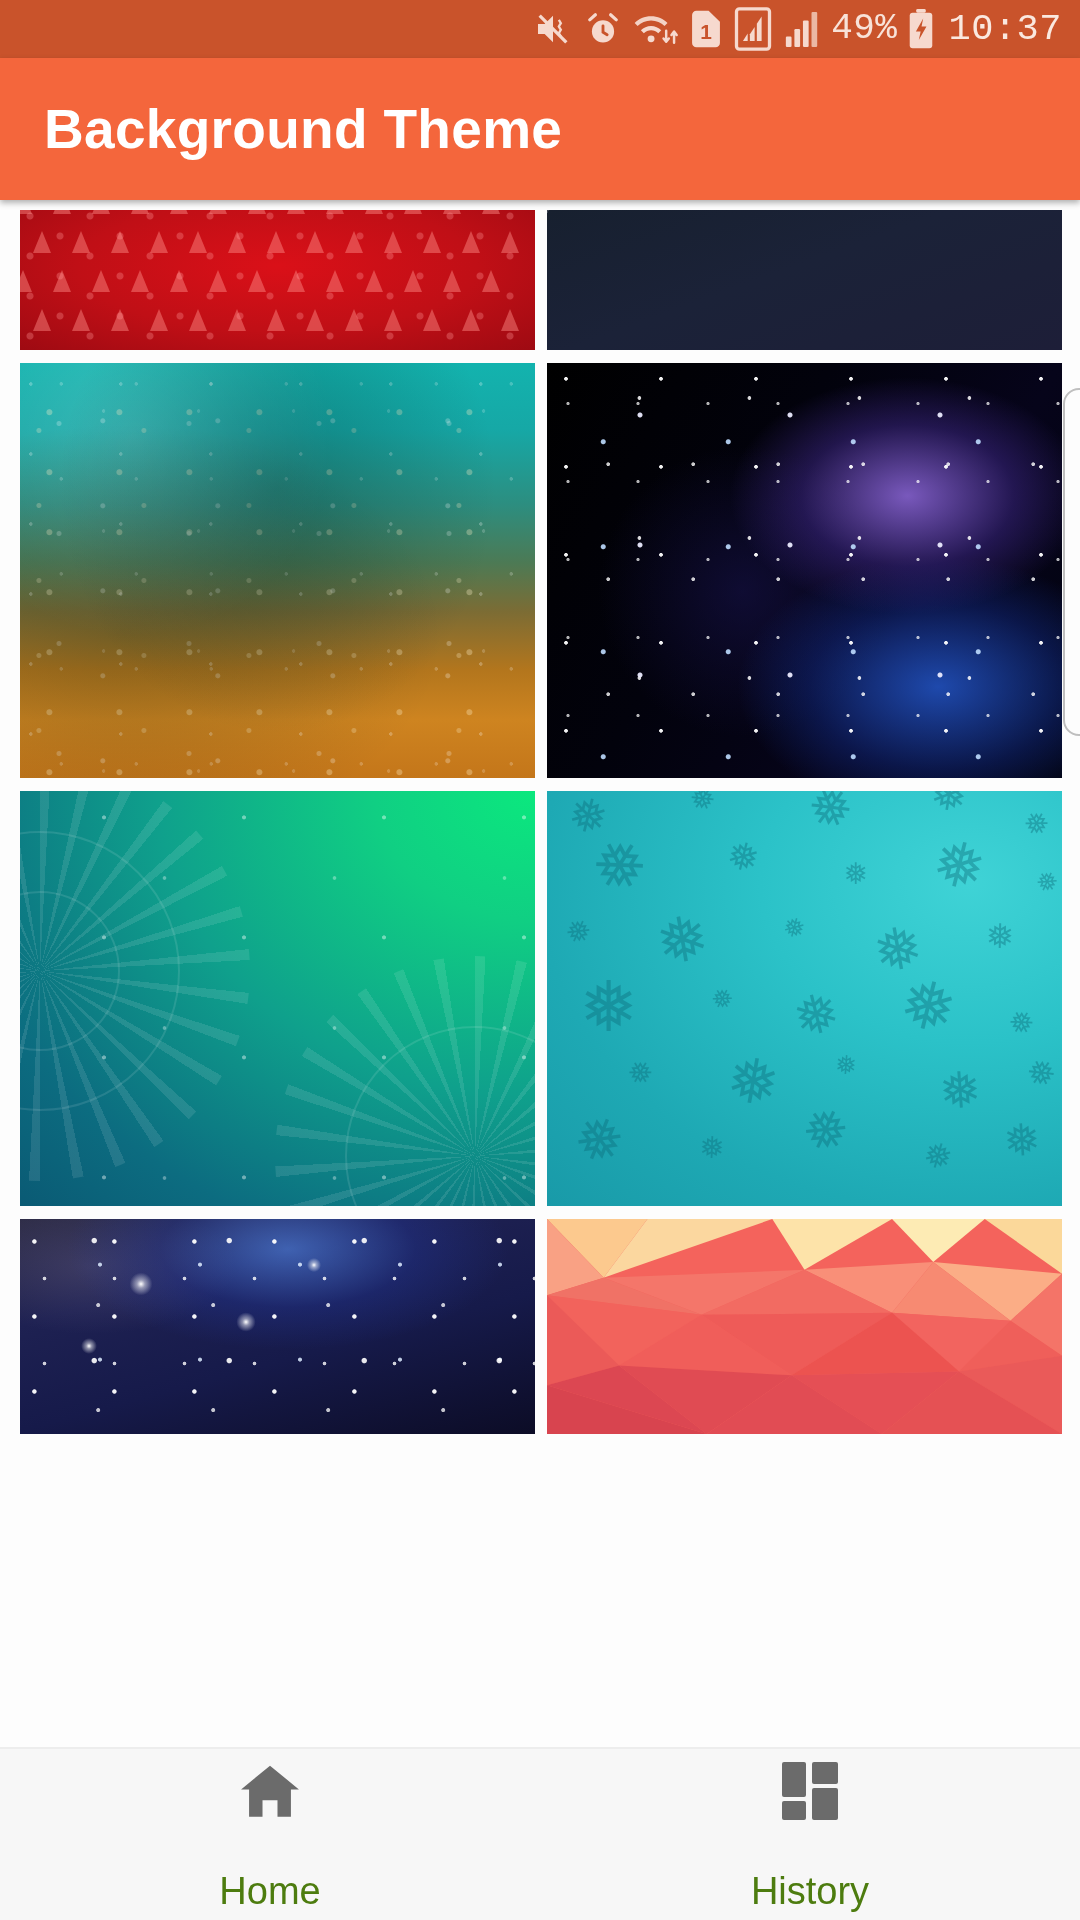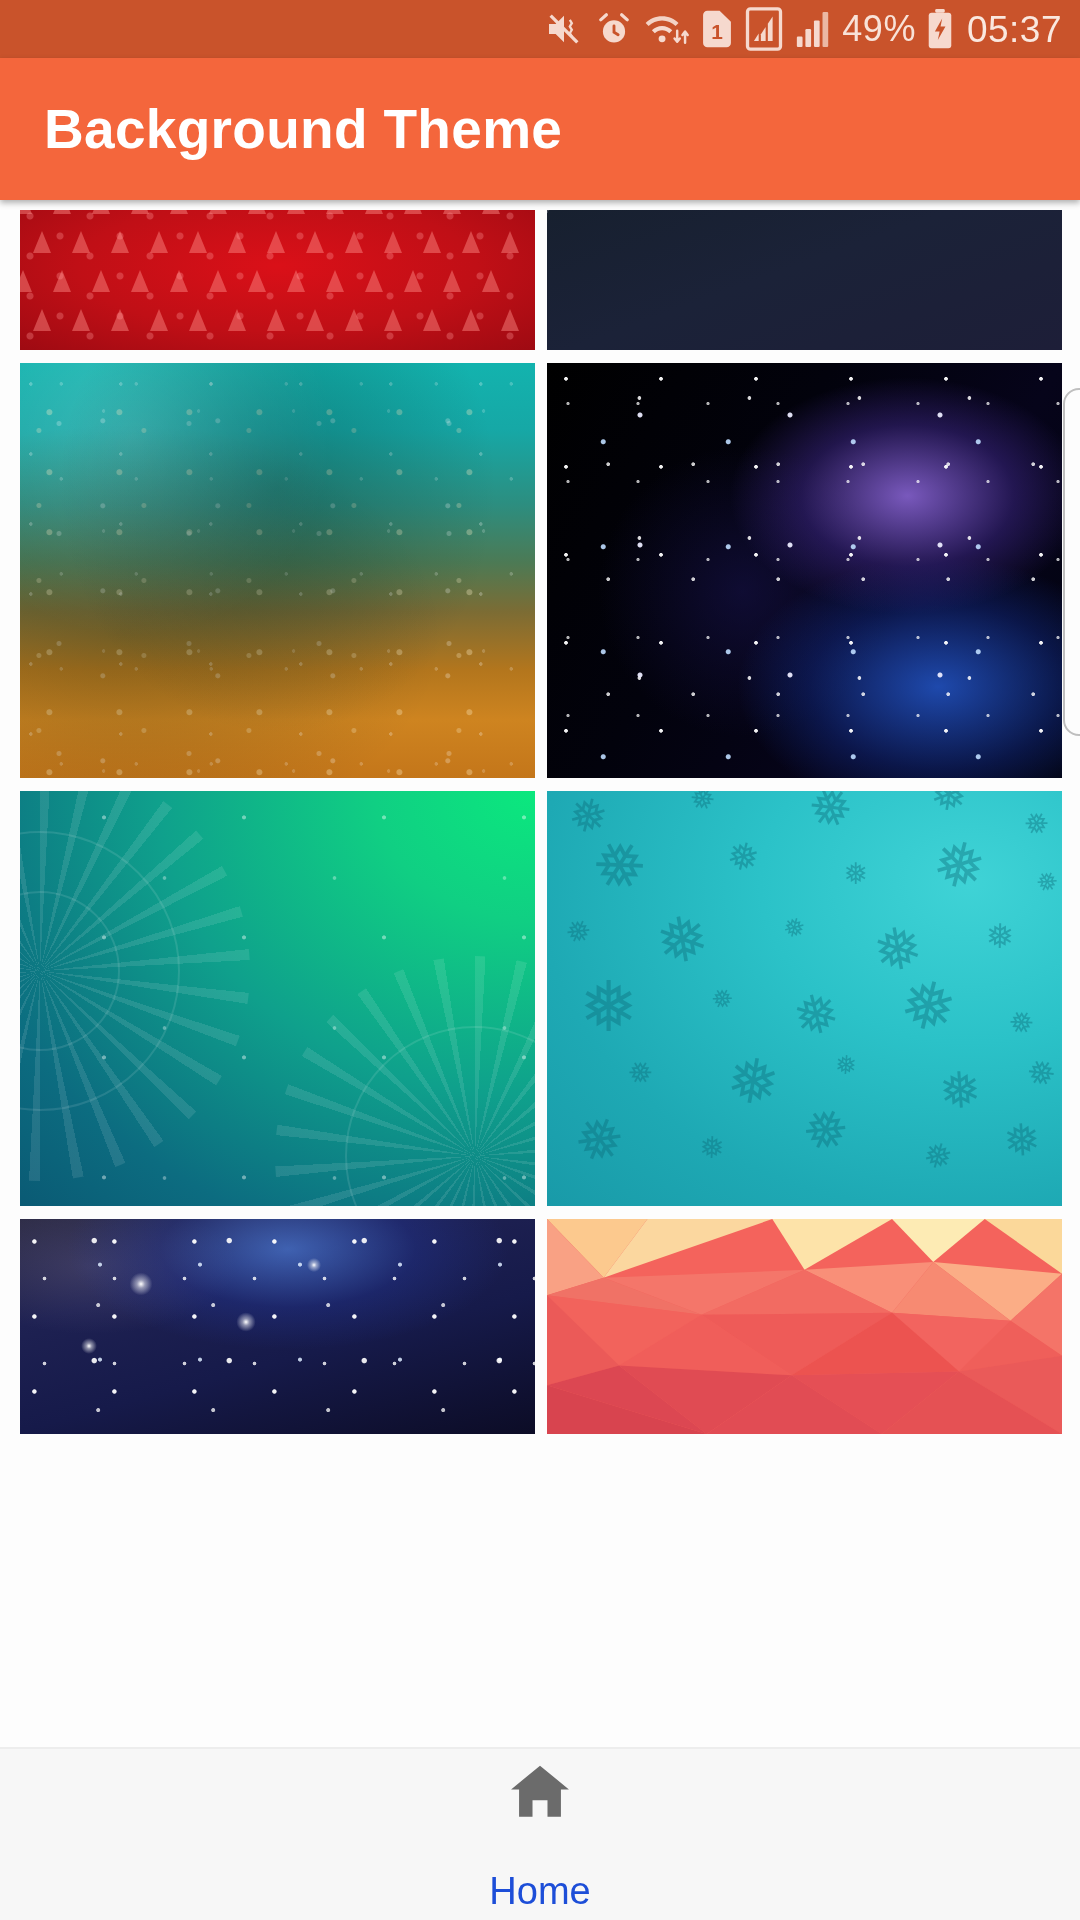--- a/index.html
+++ b/index.html
@@ -14,21 +14,21 @@
   
   #status-bar{
     height:58px; width:1080px;
     background:#C9532B;
     display:flex; align-items:center; justify-content:flex-end;
     padding-right:18px; gap:11px;
     color:#F6D9CE;
   }
   #status-bar .si{ display:flex; align-items:center; justify-content:center; }
   #status-bar svg{ display:block; }
-  .sb-text{ font-size:36px; font-weight:400; color:#F8E2D8; letter-spacing:.5px; line-height:1; }
+  .sb-text{ font-size:36px; font-weight:400; color:#F8E2D8; letter-spacing:.5px; line-height:1;font-family:Liberation Mono, monospace; }
   .sb-clock{ font-size:37px; color:#FAE8DF; margin-left:3px; }
 
   
   #app-bar{
     height:142px; width:1080px;
     background:#F4663C;
     display:flex; align-items:center;
     padding-left:44px;
     box-shadow:0 3px 6px rgba(0,0,0,.30);
     position:relative; z-index:6;
@@ -233,21 +233,21 @@
     background:#EDEDED;
     border-radius:50%;
     top:-8px;
     z-index:0;
   }
   .nav-icon{ position:relative; z-index:1; height:62px; display:flex; align-items:center; }
   .nav-label{
     position:relative; z-index:1;
     font-size:38px; font-weight:400; line-height:1;
   }
-  .nav-label.inactive{ color:#1d4ed8;margin-top:28px; }
+  .nav-label.inactive{ color:#4d7c0f;margin-top:28px; }
   .nav-label.active{ color:#F4663C; }
 
   
   .dash{ position:relative; width:56px; height:58px; }
   .dash i{ position:absolute; background:#6B6B6B; display:block; }
 </style>
 </head>
 <body>
 
 <div id="status-bar">
@@ -306,21 +306,21 @@
   <span class="sb-text">49%</span>
 
   <span class="si">
     <svg width="26" height="40" viewBox="0 0 14 22">
       <rect x="4.4" y="0" width="5.2" height="2" rx=".7" fill="#F6D9CE"></rect>
       <rect x="0.8" y="2" width="12.4" height="19.6" rx="1.6" fill="#F6D9CE"></rect>
       <path d="M8.2 5.2L4.2 12.4h2.6l-1 4.6 4.2-7.4H7.3l.9-4.4z" fill="#C9532B"></path>
     </svg>
   </span>
 
-  <span class="sb-text sb-clock">05:37</span>
+  <span class="sb-text sb-clock">10:37</span>
 </div>
 
 <div id="app-bar">
   <div id="app-title">Background Theme</div>
 </div>
 
 <div id="grid-scroll">
   <div id="grid">
 
     <div class="thumb t-part-top bg-trees">
@@ -479,14 +479,25 @@
   <div class="nav-item">
     <span class="nav-icon">
       <svg width="62" height="58" viewBox="0 0 24 22" fill="#6B6B6B">
         <path d="M12 1.2L.8 10.4h3.1V21h5.2v-6.4h5.8V21h5.2V10.4h3.1L12 1.2z"></path>
       </svg>
     </span>
     <span class="nav-label inactive">Home</span>
   </div>
 
 
+  <div class="nav-item">
+    <span class="nav-icon">
+      <span class="dash">
+        <i style="left:0;top:0;width:24px;height:35px;border-radius:2px;"></i>
+        <i style="left:30px;top:0;width:26px;height:22px;border-radius:2px;"></i>
+        <i style="left:0;top:39px;width:24px;height:19px;border-radius:2px;"></i>
+        <i style="left:30px;top:26px;width:26px;height:32px;border-radius:2px;"></i>
+      </span>
+    </span>
+    <span class="nav-label inactive">History</span>
+  </div>
 
 </div>
 
 </body></html>

